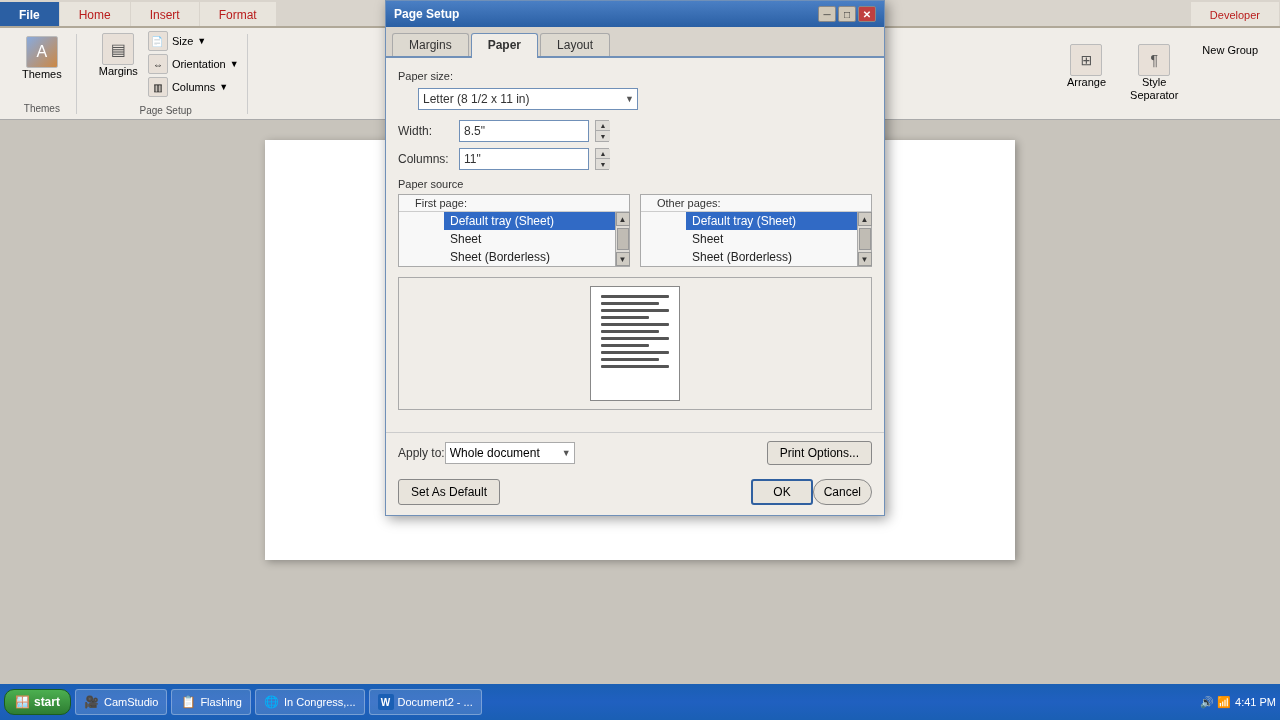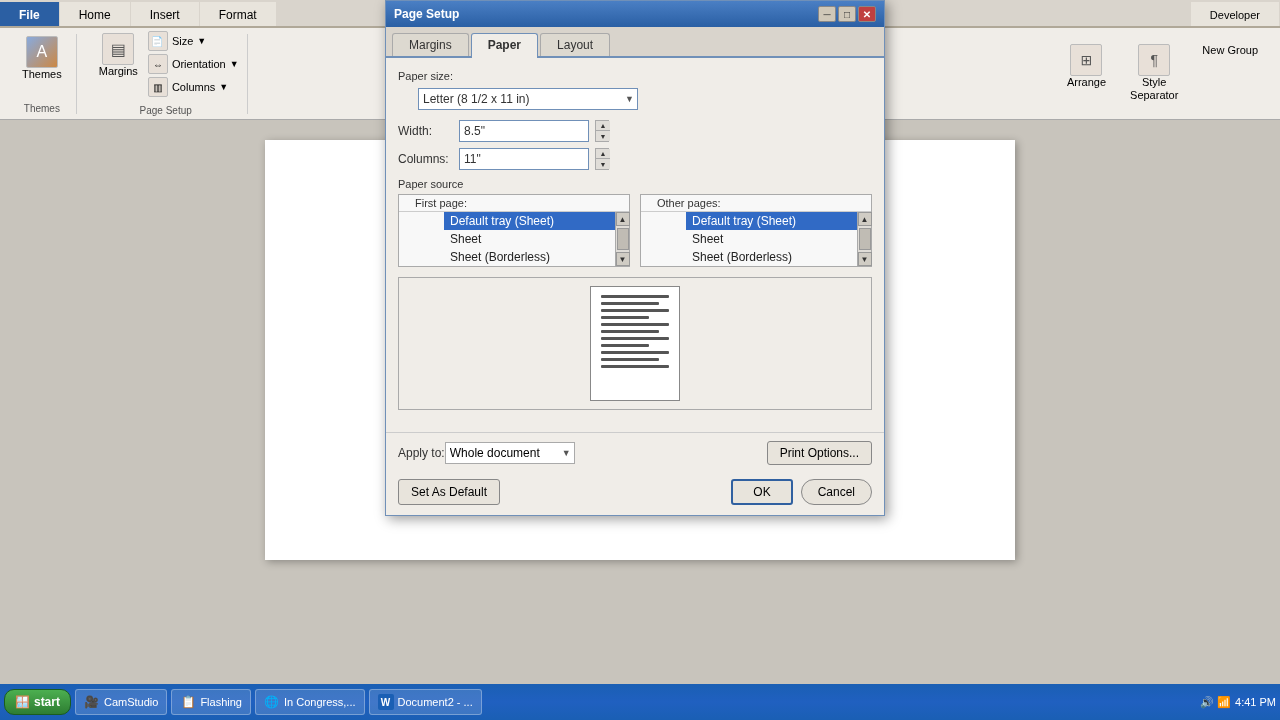--- a/index.html
+++ b/index.html
@@ -34,21 +34,21 @@
     }
 
     .ribbon-tab {
       padding: 10px 18px;
       font-size: 12px;
       cursor: pointer;
       border: 1px solid transparent;
       border-bottom: none;
       margin-right: 1px;
       background: #e8e4dc;
-      color: #000000;
+      color: #b91c1c;
       height: 24px;
       display: flex;
       align-items: center;
     }
 
     .ribbon-tab.file-tab {
       background: #2b5fa3;
       color: white;
       font-weight: bold;
       padding: 4px 18px;
@@ -546,37 +546,36 @@
       border: 1px solid #888;
       padding: 3px 12px;
       font-size: 12px;
       cursor: pointer;
       border-radius: 3px;
       height: 26px;
     }
 
     .ok-cancel-group {
       display: flex;
-      gap: 8px;
     }
 
     .ok-btn {
       background: #e8e4dc;
       border: 2px solid #3060a0;
       padding: 3px 20px;
       font-size: 12px;
       cursor: pointer;
       border-radius: 3px;
       height: 26px;
     }
 
     .cancel-btn {
       background: #e8e4dc;
       border: 1px solid #888;
-      padding: 3px 16px;
+      padding: 3px 10px;
       font-size: 12px;
       cursor: pointer;
       border-radius: 13px;
       height: 26px;
     }
   </style>
 </head>
 <body>
 
 <div class="ribbon">

